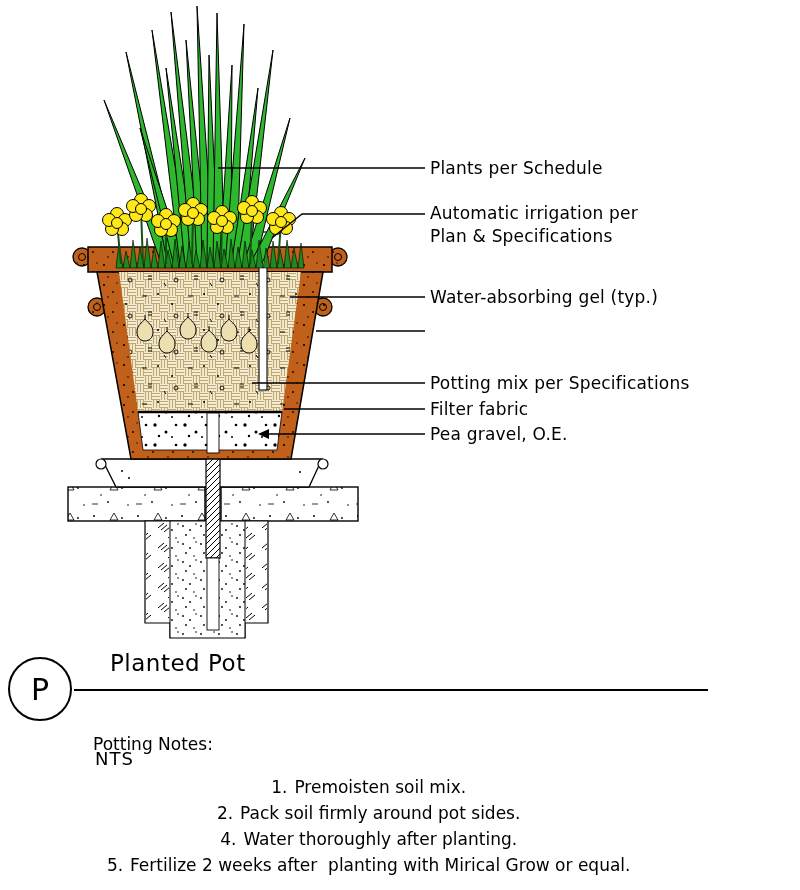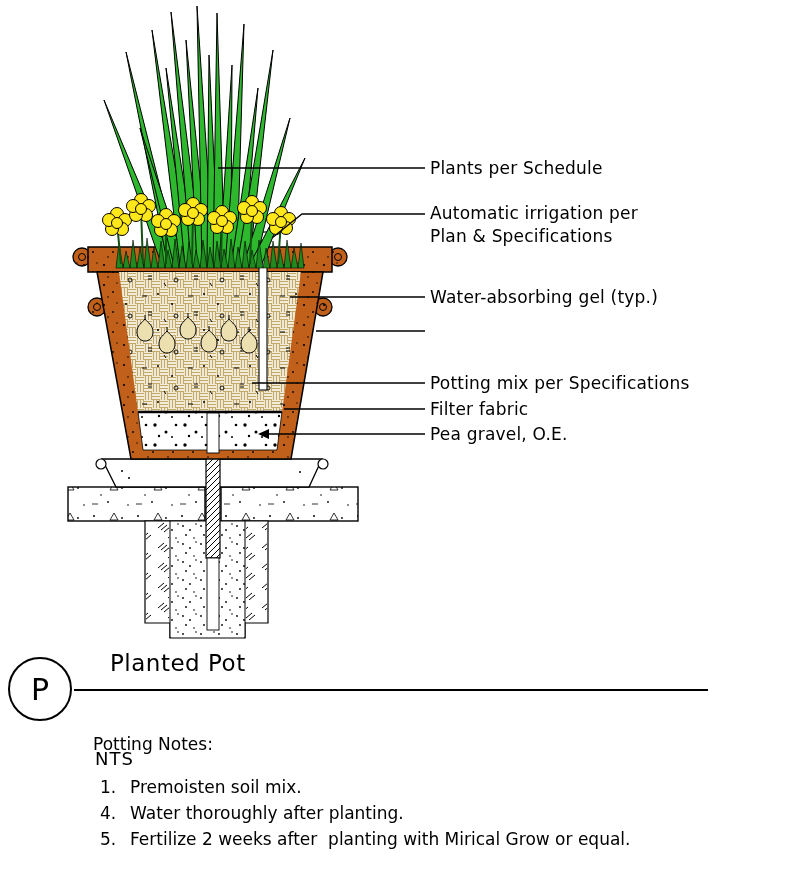--- a/index.html
+++ b/index.html
@@ -8,21 +8,21 @@
   .drawing-svg{position:absolute;left:0;top:0;}
   .callout{position:absolute;left:430px;font-size:17px;line-height:23px;white-space:nowrap;letter-spacing:.2px;}
   .detail-circle{position:absolute;left:8px;top:657px;width:64px;height:64px;border:2.5px solid #000;
                  border-radius:50%;display:flex;align-items:center;justify-content:center;
                  font-size:30px;font-weight:400;background:#fff;box-sizing:border-box;}
   .detail-title{position:absolute;left:94px;top:650px;font-size:23px;font-weight:400;letter-spacing:.5px;margin-left:16px;}
   .title-rule{position:absolute;left:74px;top:689px;width:676px;height:2px;background:#000;}
   .detail-scale{position:absolute;left:95px;top:700px;font-size:18px;letter-spacing:1px;margin-top:48px;}
   .notes{position:absolute;left:93px;top:731px;font-size:17px;line-height:26px;}
   .notes-heading{margin-bottom:17px;}
-  .note-row{white-space:nowrap;}
+  .note-row{white-space:nowrap;text-align:center;}
   .note-num{display:inline-block;width:37px;padding-left:7px;box-sizing:border-box;}
   .note-text{white-space:pre-wrap;}
 </style>
 </head>
 <body>
 
 <div class="page">
 
   <svg class="drawing-svg" width="800" height="650" viewBox="0 0 800 650">
     <defs>
@@ -239,20 +239,23 @@
   <div class="detail-title">Planted Pot</div>
   <div class="title-rule"></div>
   <div class="detail-scale">NTS</div>
 
   <div class="notes">
     <div class="notes-heading">Potting Notes:</div>
     <div class="note-row">
       <span class="note-num">1.</span><span class="note-text">Premoisten soil mix.</span>
     </div>
     <div class="note-row">
+      <span class="note-num">2.</span><span class="note-text">Pack soil firmly around pot sides.</span>
+    </div>
+    <div class="note-row">
       <span class="note-num">4.</span><span class="note-text">Water thoroughly after planting.</span>
     </div>
     <div class="note-row">
       <span class="note-num">5.</span><span class="note-text">Fertilize 2 weeks after  planting with Mirical Grow or equal.</span>
     </div>
   </div>
 
 </div>
 
 </body></html>

